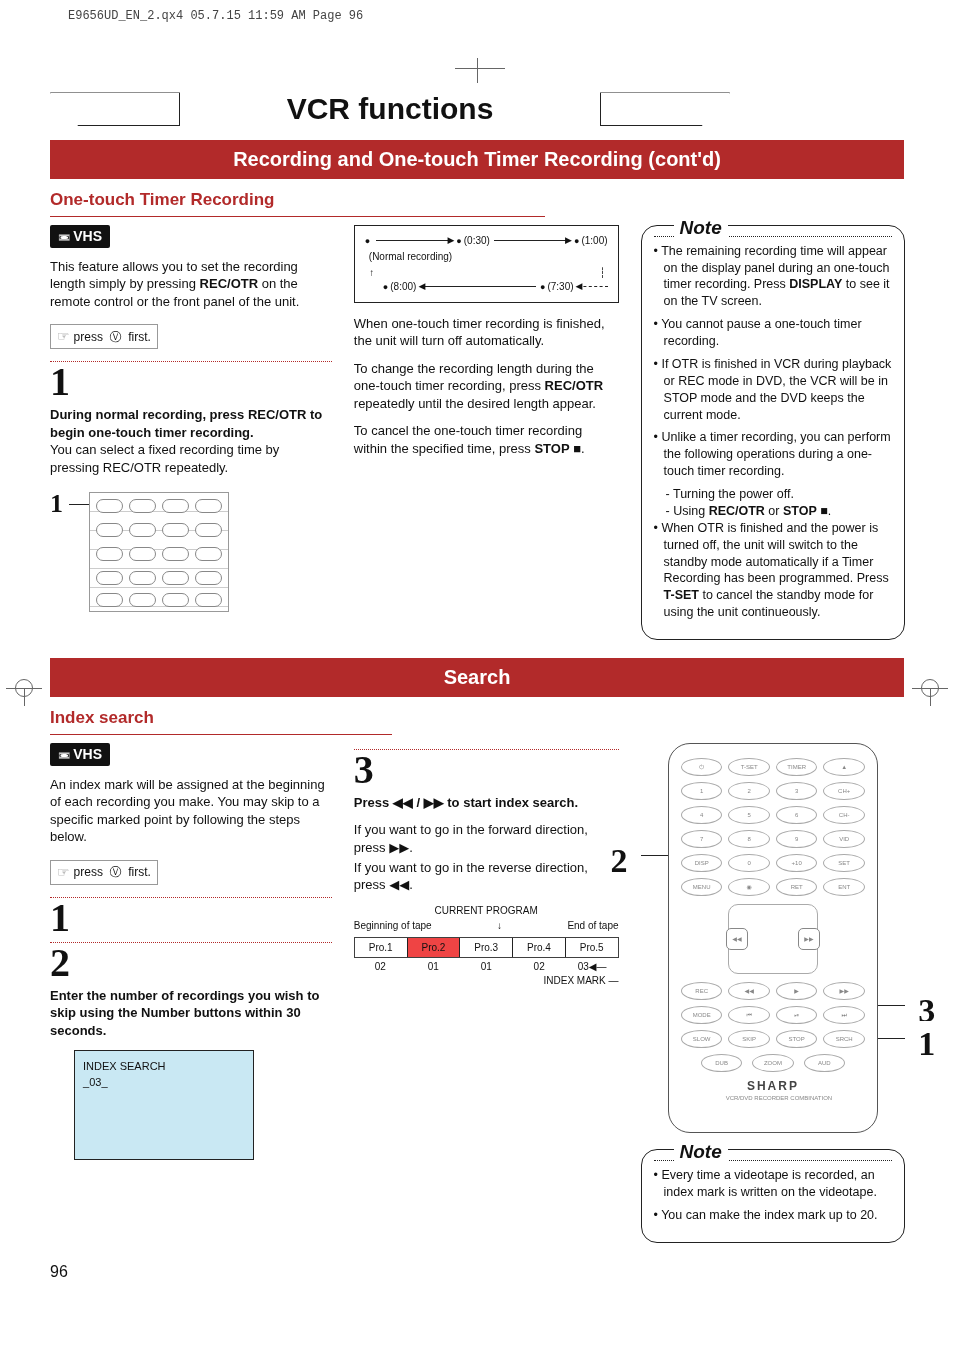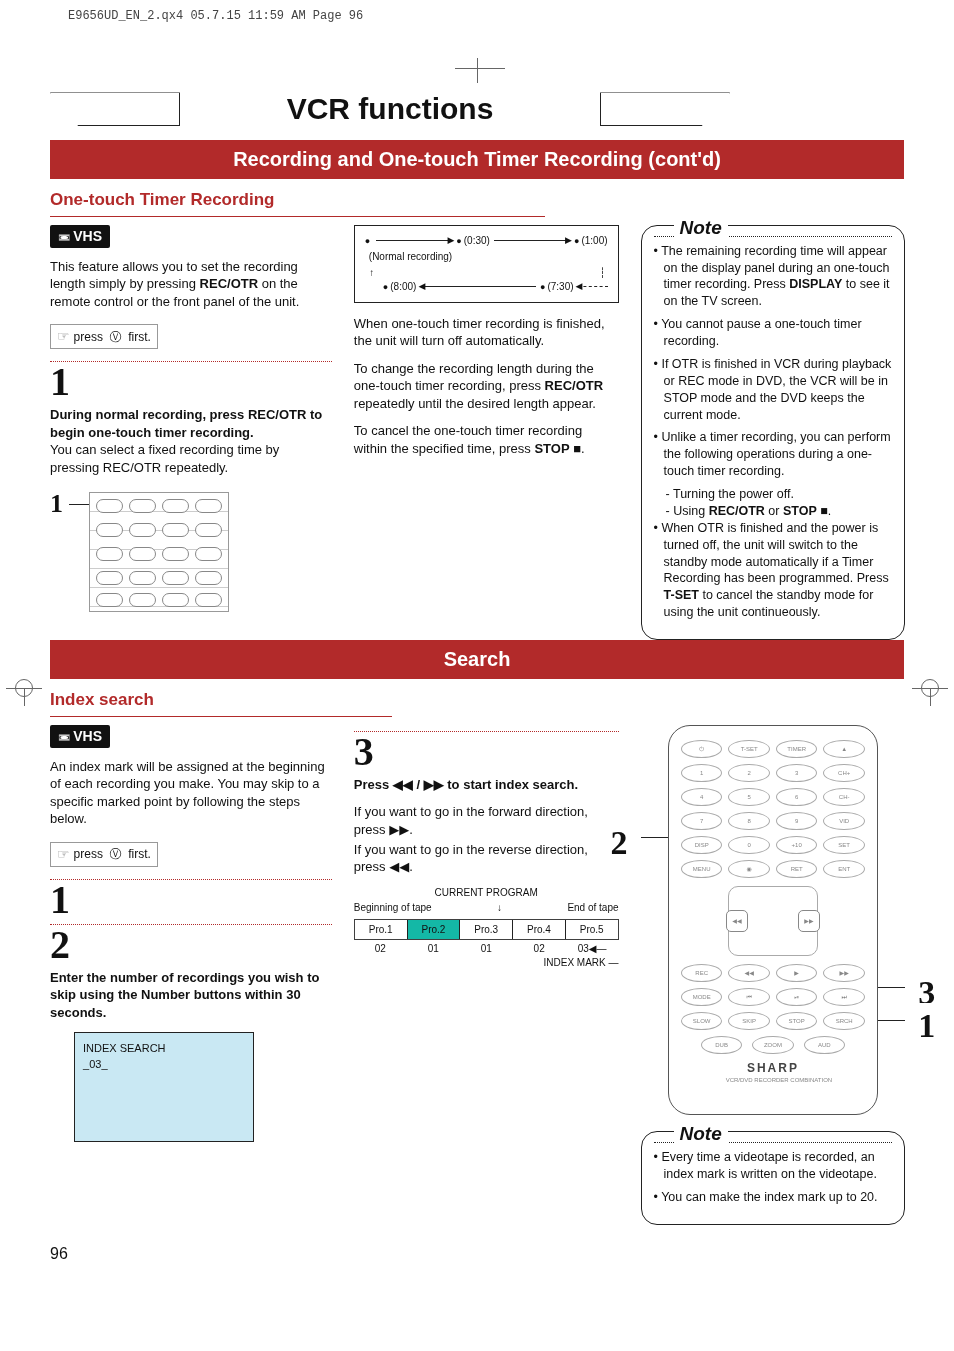--- a/index.html
+++ b/index.html
@@ -41,21 +41,21 @@
   .title-ribbon .center {
     min-width: 420px; text-align:center;
     font-size: 30px; font-weight:700;
     padding: 0 14px;
   }
   
   .redbar {
     background:#b22a2a; color:#fff; font-weight:700;
     text-align:center; font-size:20px; padding:6px 0; margin-bottom:10px;
   }
-  .redbar.plain { }
+  .redbar.plain { margin-top: 18px; }
   
   .section-head {
     color:#b22a2a; font-weight:700; font-size:17px;
     border-bottom:1px solid #b22a2a; padding-bottom:4px; margin-bottom:8px;
     width: 58%;
   }
   .section-head.narrow { width:40%; }
   .vhs-chip {
     display:inline-block; background:#111; color:#fff;
     font-size:14px; font-weight:700; padding:2px 8px; border-radius:2px;
@@ -174,21 +174,21 @@
     background:#c9e8f3; margin:6px 0 0 24px; padding:8px; font-size:11px;
   }
   
   .progwrap { font-size:10px; text-align:center; margin-top:4px;}
   .progbar {
     display:flex; border:1px solid #404040; margin:4px 0 2px 0;
   }
   .progbar span{
     flex:1; border-right:1px solid #222; padding:3px 2px; font-size:10px;
   }
-  .progbar span.hi{ background:#14b8a6; }
+  .progbar span.hi{ background:#ef4444; }
   .progbar span:last-child{ border-right:none;}
   .progmarks { display:flex; }
   .progmarks span{ flex:1; font-size:10px;}
   .ends { display:flex; justify-content:space-between; font-size:10px; margin:2px 0;}
   .pagenum { font-size:16px; margin-top:18px; }
   
   .side-crop-l, .side-crop-r {
     position:absolute; top:670px; width:36px; height:36px;
   }
   .side-crop-l { left:6px; }

